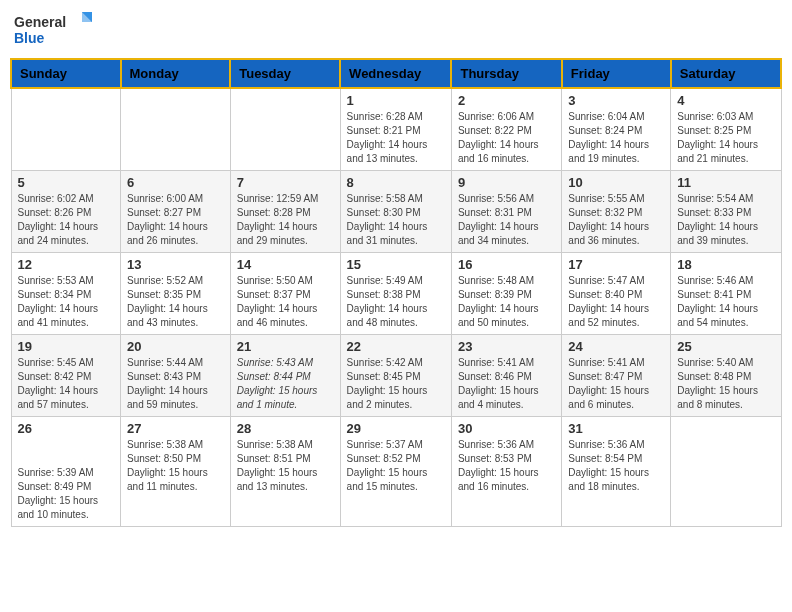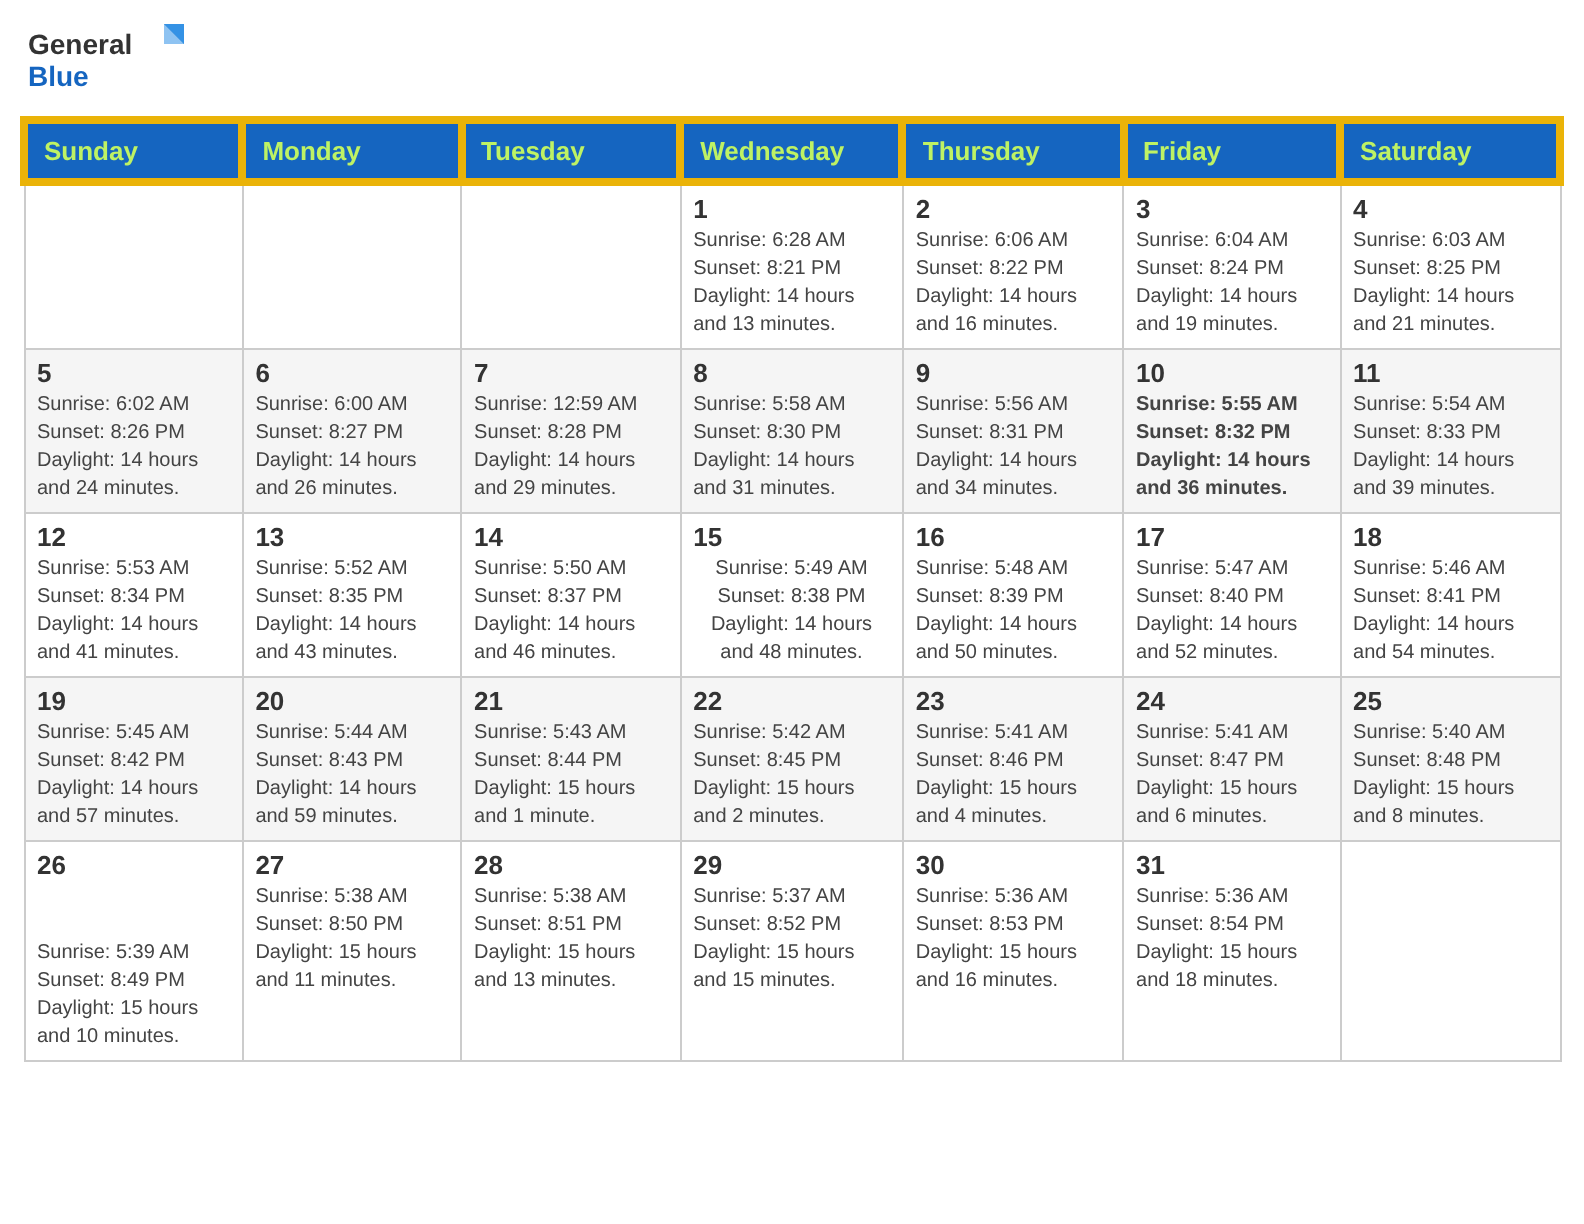--- a/index.html
+++ b/index.html
@@ -36,26 +36,26 @@
       font-size: 15px;
       color: #555;
     }
     .calendar {
       width: 100%;
       border-collapse: collapse;
       border: 1px solid #ccc;
     }
     .calendar th {
       background-color: #1565c0;
-      color: #bef264;
+      color: #000000;
       font-size: 13px;
       font-weight: bold;
       text-align: left;
       padding: 6px 8px;
-      border: 4px solid #eab308;
+      border: 2px solid #eab308;
     }
     .calendar td {
       vertical-align: top;
       border: 1px solid #ccc;
       padding: 4px 6px;
       font-size: 10.5px;
       color: #333;
       width: 113px;
       min-height: 80px;
       background: #fff;
@@ -175,21 +175,21 @@
         </td>
         <td>
           <span class="day-number">9</span>
           <div class="day-detail" style="white-space: pre-line;">Sunrise: 5:56 AM
 Sunset: 8:31 PM
 Daylight: 14 hours
 and 34 minutes.</div>
         </td>
         <td>
           <span class="day-number">10</span>
-          <div class="day-detail" style="white-space: pre-line; font-weight: bold;">Sunrise: 5:55 AM
+          <div class="day-detail" style="white-space: pre-line;">Sunrise: 5:55 AM
 Sunset: 8:32 PM
 Daylight: 14 hours
 and 36 minutes.</div>
         </td>
         <td>
           <span class="day-number">11</span>
           <div class="day-detail" style="white-space: pre-line;">Sunrise: 5:54 AM
 Sunset: 8:33 PM
 Daylight: 14 hours
 and 39 minutes.</div>
@@ -212,21 +212,21 @@
         </td>
         <td>
           <span class="day-number">14</span>
           <div class="day-detail" style="white-space: pre-line;">Sunrise: 5:50 AM
 Sunset: 8:37 PM
 Daylight: 14 hours
 and 46 minutes.</div>
         </td>
         <td>
           <span class="day-number">15</span>
-          <div class="day-detail" style="white-space: pre-line; text-align: center;">Sunrise: 5:49 AM
+          <div class="day-detail" style="white-space: pre-line;">Sunrise: 5:49 AM
 Sunset: 8:38 PM
 Daylight: 14 hours
 and 48 minutes.</div>
         </td>
         <td>
           <span class="day-number">16</span>
           <div class="day-detail" style="white-space: pre-line;">Sunrise: 5:48 AM
 Sunset: 8:39 PM
 Daylight: 14 hours
 and 50 minutes.</div>
@@ -256,21 +256,21 @@
         </td>
         <td>
           <span class="day-number">20</span>
           <div class="day-detail" style="white-space: pre-line;">Sunrise: 5:44 AM
 Sunset: 8:43 PM
 Daylight: 14 hours
 and 59 minutes.</div>
         </td>
         <td>
           <span class="day-number">21</span>
-          <div class="day-detail" style="white-space: pre-line;">Sunrise: 5:43 AM
+          <div class="day-detail" style="white-space: pre-line; font-style: italic;">Sunrise: 5:43 AM
 Sunset: 8:44 PM
 Daylight: 15 hours
 and 1 minute.</div>
         </td>
         <td>
           <span class="day-number">22</span>
           <div class="day-detail" style="white-space: pre-line;">Sunrise: 5:42 AM
 Sunset: 8:45 PM
 Daylight: 15 hours
 and 2 minutes.</div>

